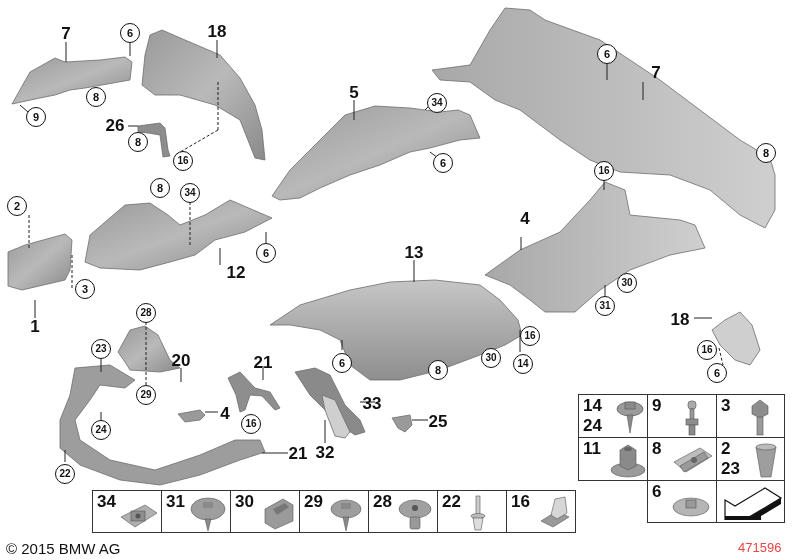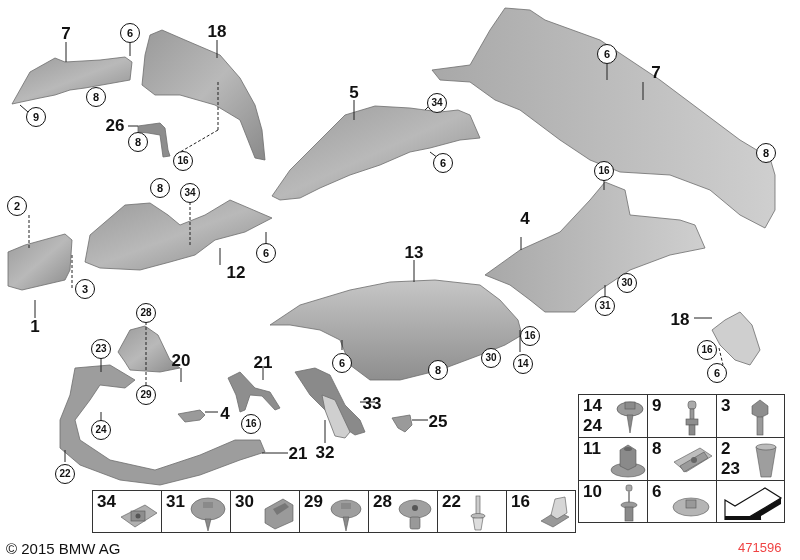--- a/index.html
+++ b/index.html
@@ -210,29 +210,20 @@
     </div>
     <div class="cell" style="left:138px;top:43px;width:69px;height:44px">
       <span class="lbl">2</span>
       <span class="lbl2">23</span>
       <svg style="position:absolute;left:36px;top:3px" width="26" height="40">
         <path d="M3,6 L23,6 L18,36 L8,36 Z" fill="#9e9e9e" stroke="#555" stroke-width="0.6"></path>
         <ellipse cx="13" cy="6" rx="10" ry="3" fill="#bbb" stroke="#555" stroke-width="0.6"></ellipse>
       </svg>
     </div>
 
-    <div class="cell" style="left:0;top:86px;width:70px;height:43px">
-      <span class="lbl">10</span>
-      <svg style="position:absolute;left:40px;top:2px" width="20" height="40">
-        <rect x="7" y="2" width="6" height="6" rx="2" fill="#aaa" stroke="#555" stroke-width="0.6"></rect>
-        <rect x="9" y="8" width="2" height="12" fill="#999"></rect>
-        <ellipse cx="10" cy="22" rx="8" ry="3" fill="#9a9a9a" stroke="#555" stroke-width="0.6"></ellipse>
-        <rect x="6" y="24" width="8" height="14" fill="#8a8a8a" stroke="#555" stroke-width="0.6"></rect>
-      </svg>
-    </div>
     <div class="cell" style="left:69px;top:86px;width:70px;height:43px">
       <span class="lbl">6</span>
       <svg style="position:absolute;left:22px;top:10px" width="42" height="28">
         <ellipse cx="21" cy="16" rx="18" ry="9" fill="#b5b5b5" stroke="#555" stroke-width="0.6"></ellipse>
         <rect x="16" y="9" width="10" height="8" fill="#999" stroke="#555" stroke-width="0.6"></rect>
       </svg>
     </div>
     <div class="cell" style="left:138px;top:86px;width:69px;height:43px">
       <svg style="position:absolute;left:6px;top:5px" width="60" height="34">
         <path d="M2,14 L12,20 L42,2 L58,12 L28,30 L38,34 L2,34 Z" fill="#fff" stroke="#111" stroke-width="1.2"></path>

